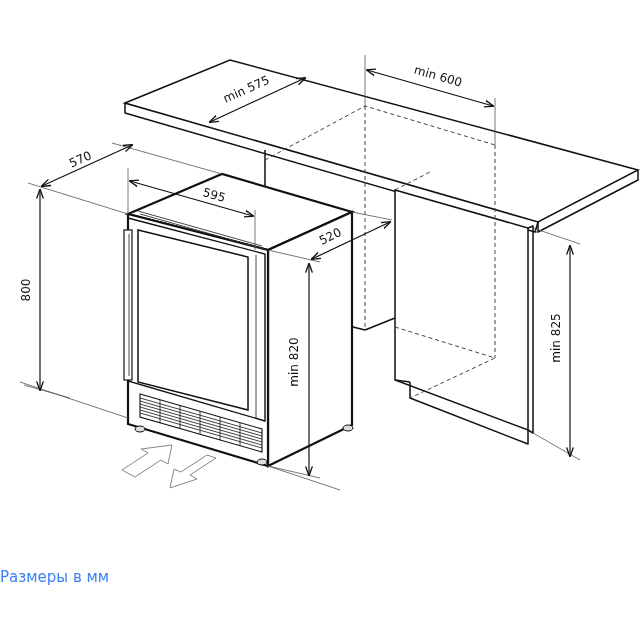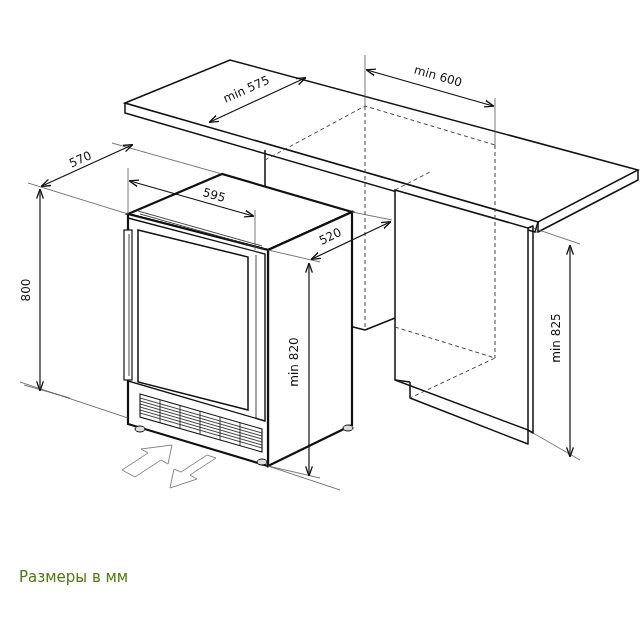--- a/index.html
+++ b/index.html
@@ -1,19 +1,19 @@
 <!DOCTYPE html>
 <html><head>
 <meta charset="utf-8">
 <style>
   html, body { margin: 0; padding: 0; background: #ffffff; }
   body { width: 640px; height: 640px; position: relative; overflow: hidden; font-family: "DejaVu Sans", sans-serif; }
   #canvas { position: absolute; left: 0; top: 0; width: 640px; height: 640px; }
   svg text { font-family: "DejaVu Sans", sans-serif; fill: #111; }
-  .caption { position: absolute; left: 19px; top: 568px; font-size: 15px; color: #4d7c0f; font-family: "DejaVu Sans", sans-serif; }
+  .caption { position: absolute; left: 0; top: 568px; font-size: 15px; color: #3b82f6; font-family: "DejaVu Sans", sans-serif; }
   .med { stroke: #111; stroke-width: 1.5; fill: none; stroke-linejoin: round; }
   .thin { stroke: #333; stroke-width: 0.9; fill: none; }
   .ext { stroke: #555; stroke-width: 0.8; fill: none; }
   .dash { stroke: #444; stroke-width: 1; fill: none; stroke-dasharray: 4 3; }
   .dim { stroke: #111; stroke-width: 1.2; fill: none; }
   .grille { stroke: #111; stroke-width: 0.8; }
   .outline-arrow { stroke: #888; stroke-width: 1; fill: #fff; }
 </style>
 </head>
 <body>

